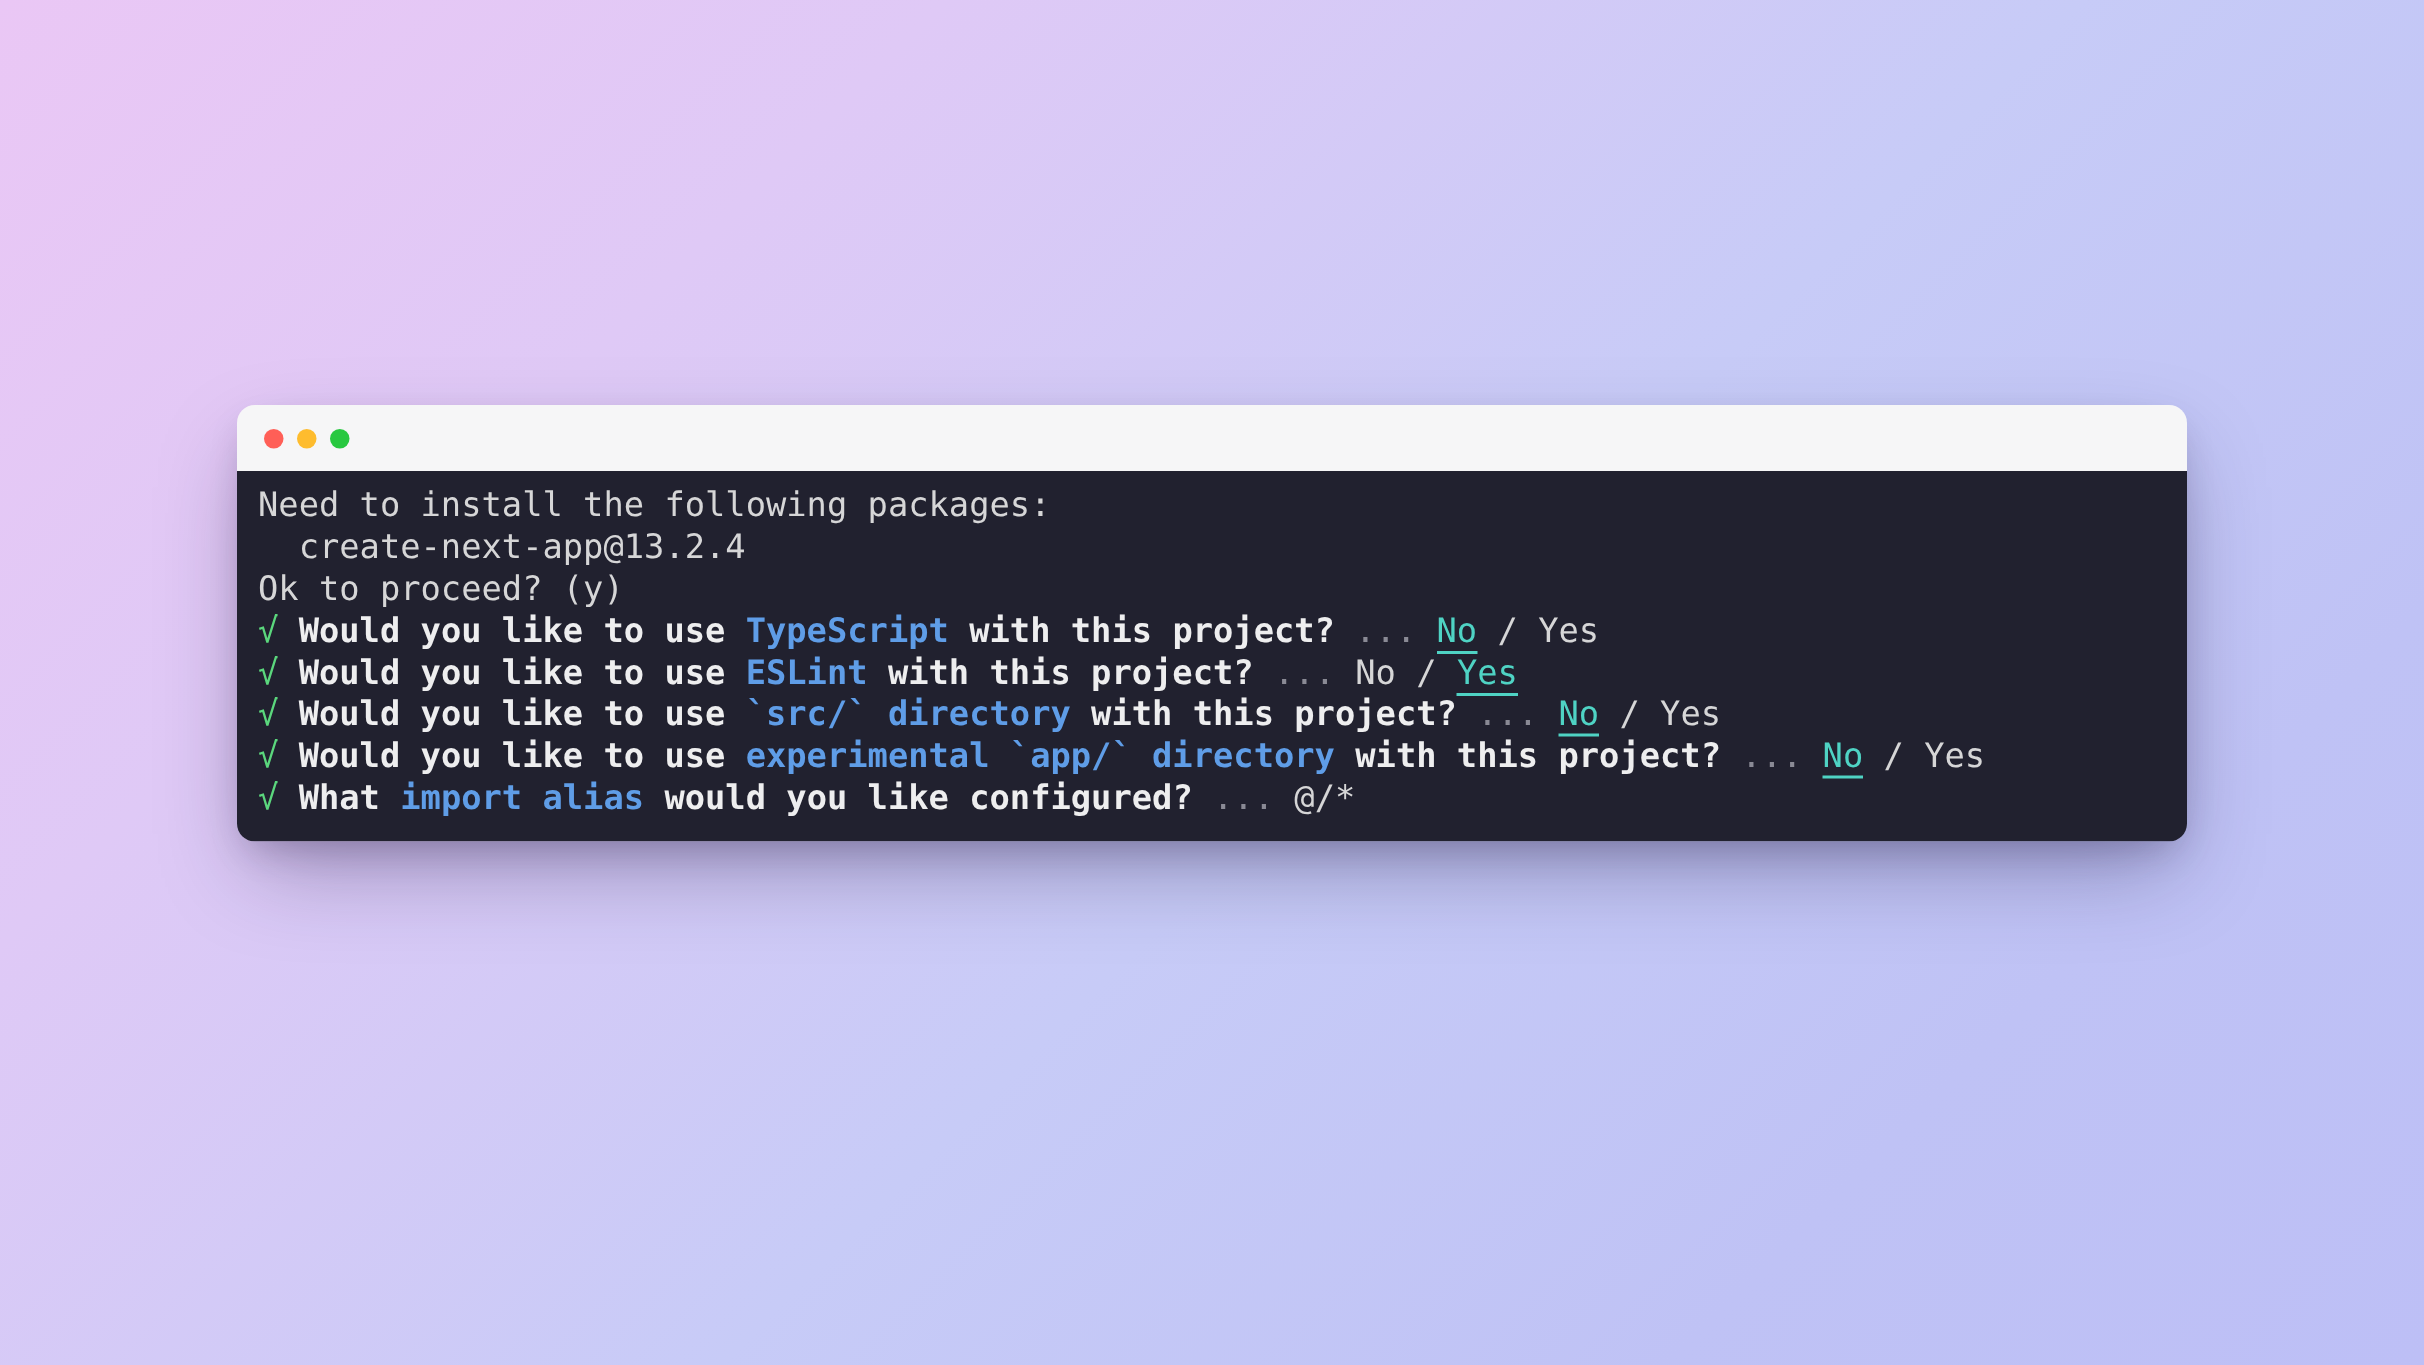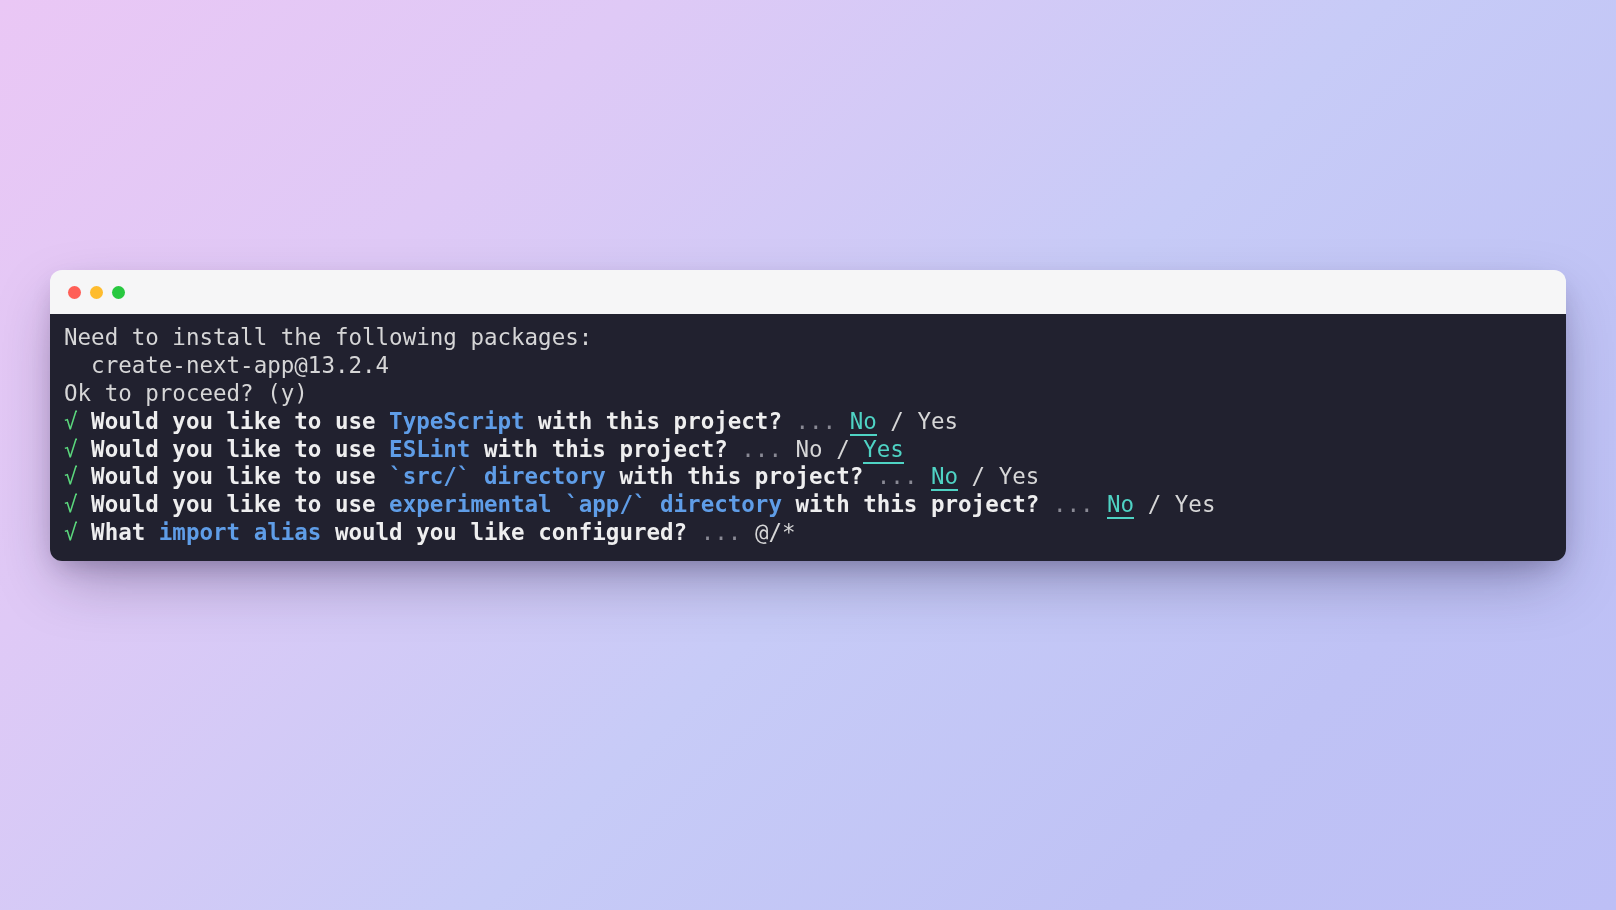--- a/index.html
+++ b/index.html
@@ -7,21 +7,21 @@
       width: 1616px;
       height: 910px;
       background: linear-gradient(135deg, #eac7f5 0%, #dfc9f6 25%, #c7cbf7 55%, #bfc2f5 80%, #bdbff6 100%);
       display: flex;
       align-items: flex-start;
       justify-content: center;
       padding-top: 270px;
       font-family: ui-monospace, "SF Mono", "Menlo", "Consolas", monospace;
     }
     .window {
-      width: 1516px;
+      width: 1300px;
       border-radius: 12px;
       overflow: hidden;
       box-shadow: 0 25px 60px -10px rgba(30,20,60,0.35), 0 10px 25px -8px rgba(30,20,60,0.25);
     }
     .titlebar {
       height: 44px;
       background: #f6f6f7;
       display: flex;
       align-items: center;
       padding-left: 18px;

